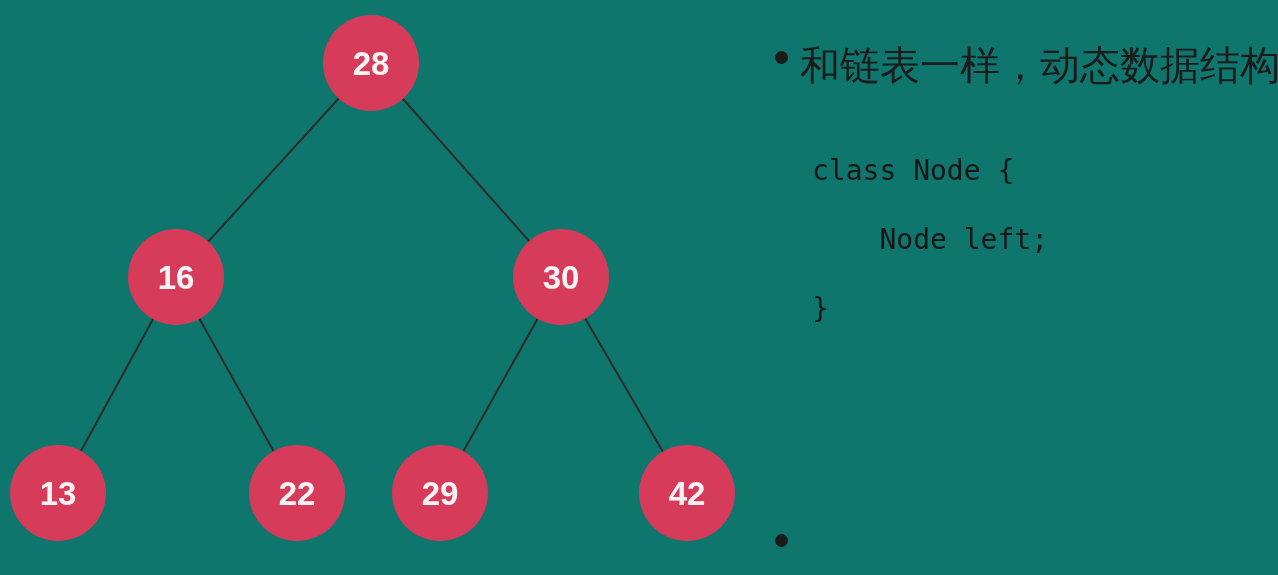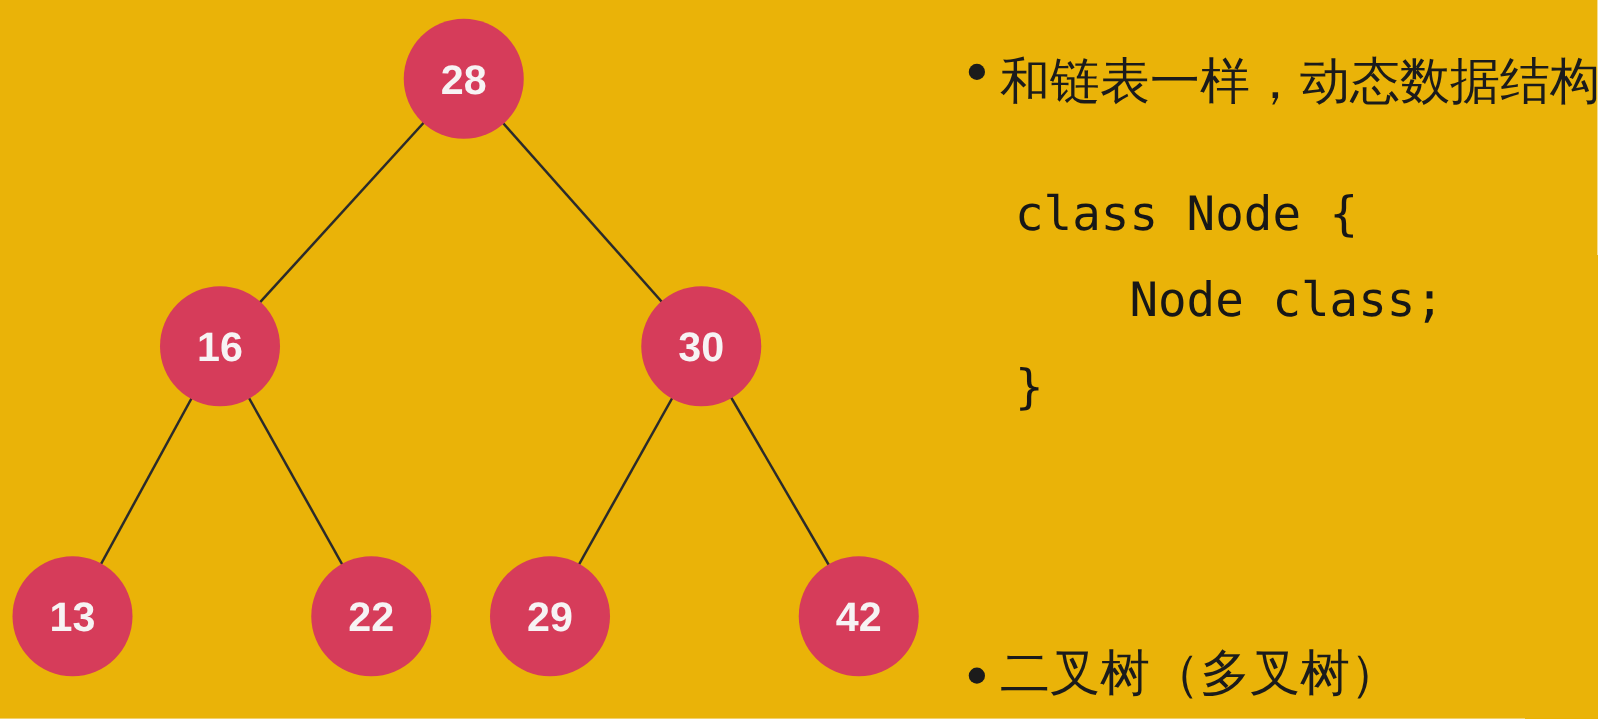--- a/index.html
+++ b/index.html
@@ -2,21 +2,21 @@
 <html><head>
 <meta charset="utf-8">
 <style>
   * { margin: 0; padding: 0; box-sizing: border-box; }
   html, body {
     width: 1278px; height: 575px;
     background: #ffffff;
     overflow: hidden;
     font-family: "Liberation Sans", sans-serif;
   }
-  .stage { position: relative; width: 1278px; height: 575px; background: #eab308; }
+  .stage { position: relative; width: 1278px; height: 575px; background: #0f766e; }
 
   
   .tree-svg { position: absolute; left: 0; top: 0; width: 760px; height: 575px; }
   .tree-edge { stroke: #2b2b2b; stroke-width: 2; }
   .tree-node-circle { fill: #d63c5a; }
   .tree-node-label {
     fill: #f7f3f4;
     font-family: "Liberation Sans", sans-serif;
     font-size: 33px;
     font-weight: 700;
@@ -48,21 +48,21 @@
     left: 812px;
     top: 136px;
     color: #171717;
   }
   .code-line {
     height: 69px;
     display: flex;
     align-items: center;
     white-space: pre;
     font-family: "DejaVu Sans Mono", "Liberation Mono", monospace;
-    font-size: 38px;
+    font-size: 28px;
   }
 </style>
 </head>
 <body>
 
 <div class="stage">
 
   <svg class="tree-svg" viewBox="0 0 760 575">
 
     <line class="tree-edge" x1="371" y1="63" x2="176" y2="277"></line>
@@ -100,20 +100,19 @@
       <circle class="tree-node-circle" cx="687" cy="493" r="48"></circle>
       <text class="tree-node-label" x="687" y="505">42</text>
     </g>
   </svg>
 
   <span class="bullet-dot dot-1"></span>
   <div class="bullet-text bullet-text-1">和链表一样，动态数据结构</div>
 
   <div class="code-block">
     <div class="code-line">class Node {</div>
-    <div class="code-line">    Node class;</div>
+    <div class="code-line">    Node left;</div>
     <div class="code-line">}</div>
   </div>
 
   <span class="bullet-dot dot-2"></span>
-  <div class="bullet-text bullet-text-2">二叉树（多叉树）</div>
 
 </div>
 
 </body></html>

